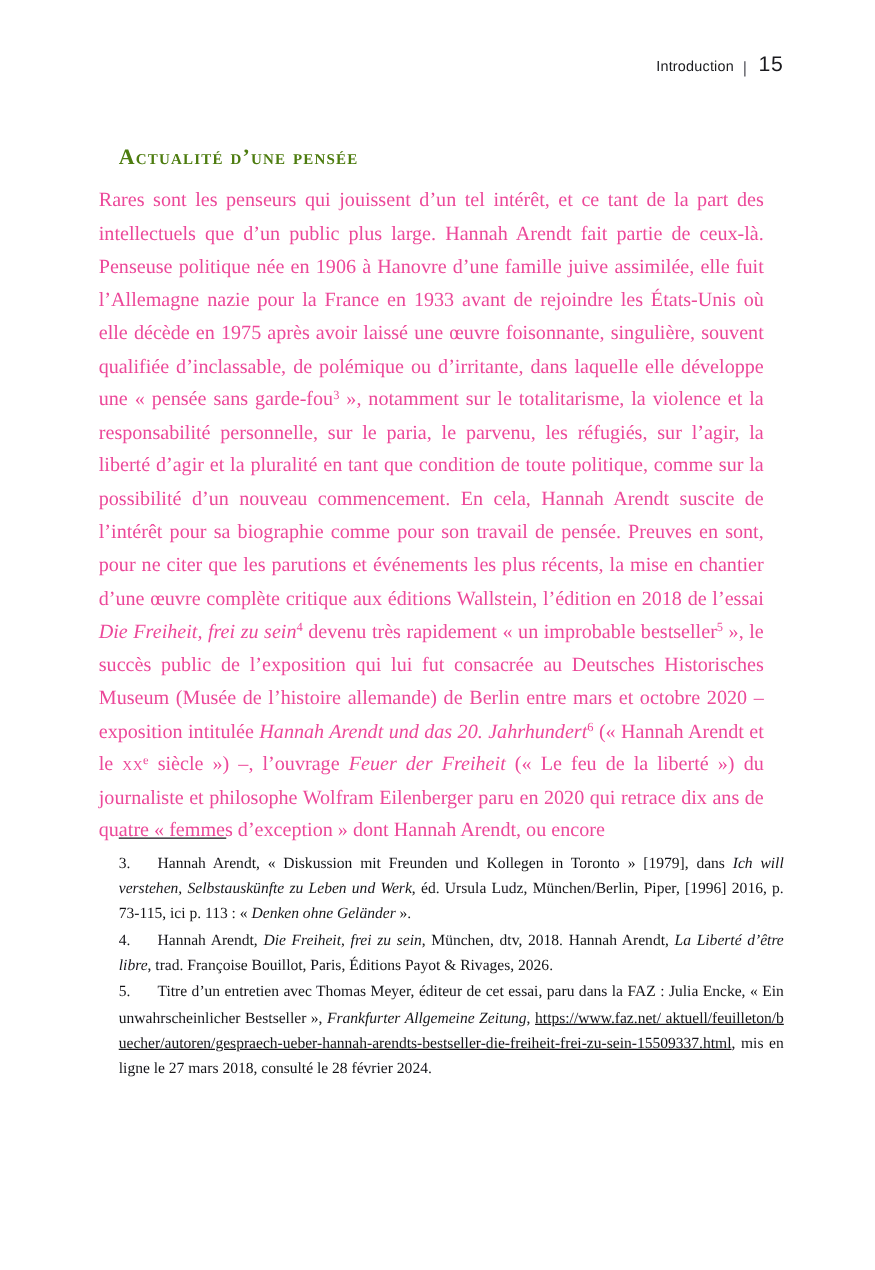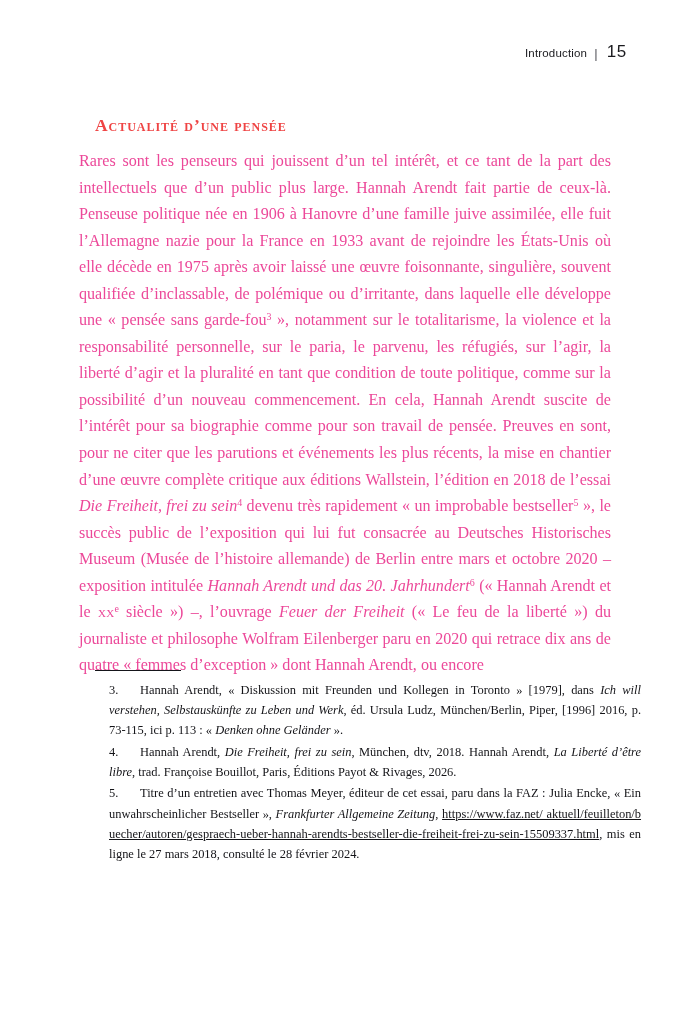--- a/index.html
+++ b/index.html
@@ -61,21 +61,21 @@
   
   .section-heading {
     position: absolute;
     top: 100px;
     left: 95px;
     width: 532px;
     font-size: 17.5px;
     font-variant: small-caps;
     font-feature-settings: "smcp" 1;
     letter-spacing: 0.055em;
-    color: #ef4444;
+    color: #4d7c0f;
     line-height: 1.2;
   }
 
   
   .body-block {
     position: absolute;
     top: 148px;
     left: 79px;
     width: 532px;
     font-size: 16.1px;
@@ -115,21 +115,21 @@
     left: 95px;
     width: 86px;
     height: 1px;
     background: #15151a;
   }
 
   
   .footnotes {
     position: absolute;
     top: 680px;
-    left: 109px;
+    left: 95px;
     width: 532px;
     font-size: 12.45px;
     line-height: 20.1px;
     text-align: justify;
     color: #141418;
   }
   .fn {
     margin: 0 0 1.5px 0;
     text-indent: 0;
   }

